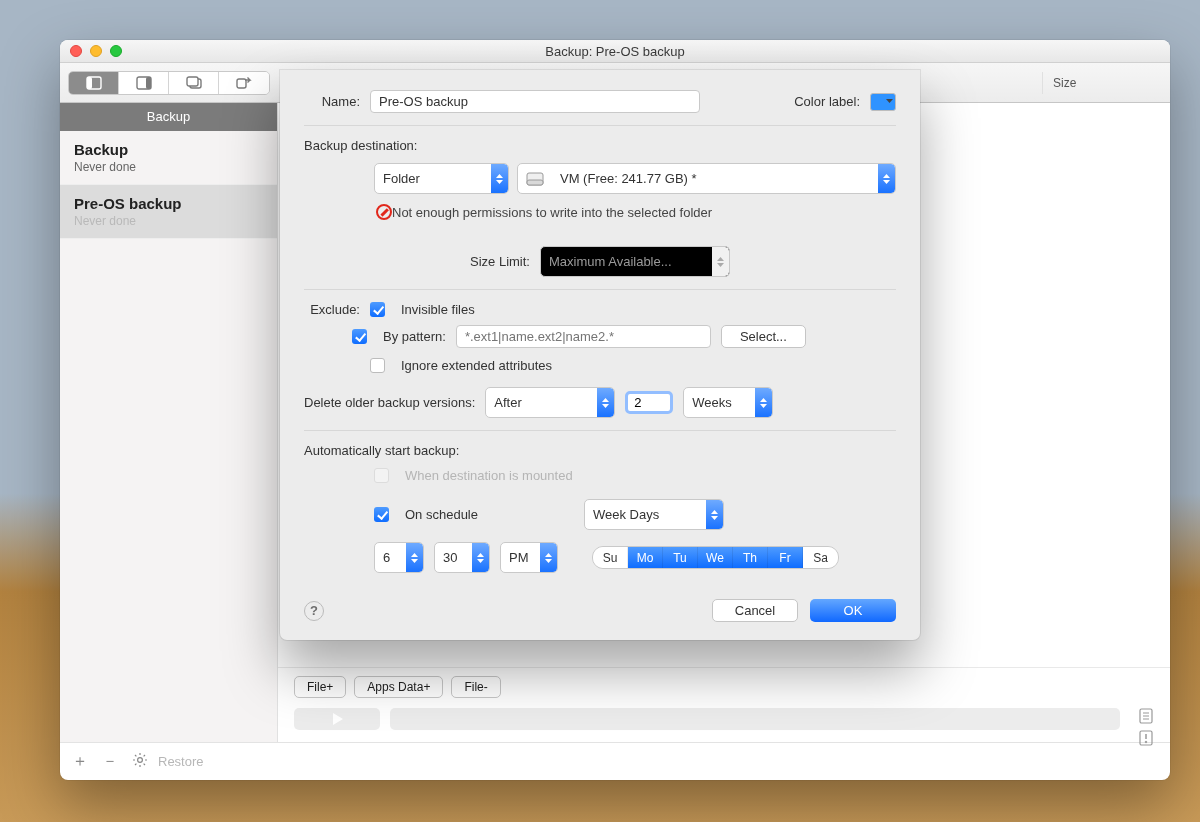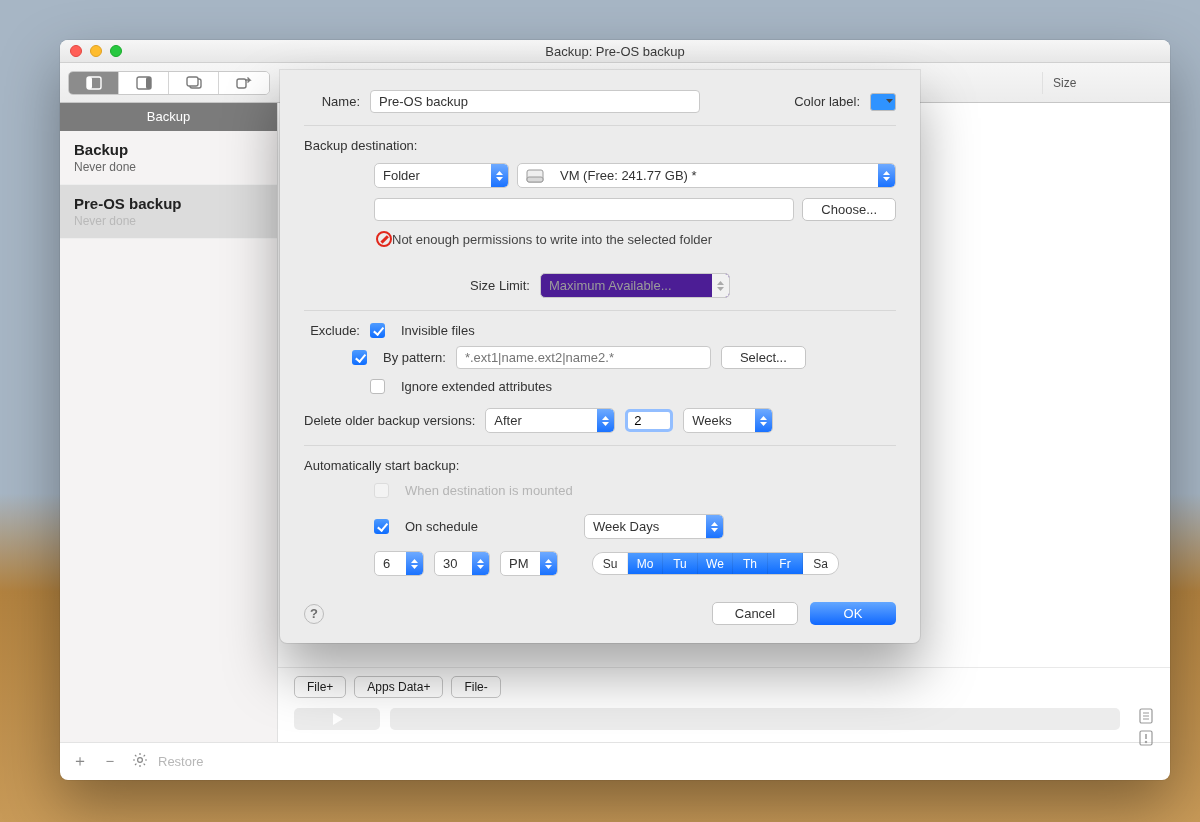--- a/index.html
+++ b/index.html
@@ -106,25 +106,25 @@
   .stepper-btn{
     width:17px; background:linear-gradient(#6eaaff,#1a72ff);
     border-radius:0 4px 4px 0; display:flex;flex-direction:column;
     align-items:center;justify-content:center;
   }
   .stepper-btn.disabled{ background:#f1f1f1; }
   .stepper-btn svg{width:7px;height:5px;fill:#fff;}
   .stepper-btn.disabled svg{fill:#aaa;}
 
   .select{
-    display:flex; height:25px; border:1px solid #c9c9c9; border-radius:5px;
+    display:flex; height:31px; border:1px solid #c9c9c9; border-radius:5px;
     overflow:hidden; background:#fff; align-items:stretch;
   }
   .select .val{ flex:1; padding:0 8px; display:flex;align-items:center;}
-  .select.disabled{ background:#4c1d95; color:#9b9b9b;}
+  .select.disabled{ background:#000000; color:#9b9b9b;}
 
   .btn{ height:23px; padding:0 18px; background:#fff; border:1px solid #c5c5c5;
     border-radius:5px; font-size:13px; display:flex;align-items:center;
     justify-content:center;}
   .btn.primary{ background:linear-gradient(#63a7ff,#1068ff); color:#fff; border:0;
     padding:0 30px;}
 
   .check{ width:15px;height:15px; border-radius:3px;
     display:inline-flex;align-items:center;justify-content:center;
     margin-right:6px; flex-shrink:0;}
@@ -310,24 +310,20 @@
         <svg>
             <path d="M0 4 L3.5 0 L7 4Z"></path>
           </svg>
           <svg>
             <path d="M0 1 L3.5 5 L7 1Z"></path>
           </svg>
       </div>
     </div>
   </div>
 
-  <div style="display:flex;gap:8px;margin:10px 0 0 70px;">
-    <input class="text" style="flex: 1 1 0%;" value="">
-    <div class="btn">Choose...</div>
-  </div>
 
   <div class="err">
     <span class="err-icon"></span>
     <span>Not enough permissions to write into the selected folder</span>
   </div>
 
   <div class="row" style="margin:26px 0 4px;justify-content:center;">
     <div class="lbl-wide">Size Limit:</div>
     <div class="select disabled" style="width:190px">
       <div class="val">Maximum Available...</div>

